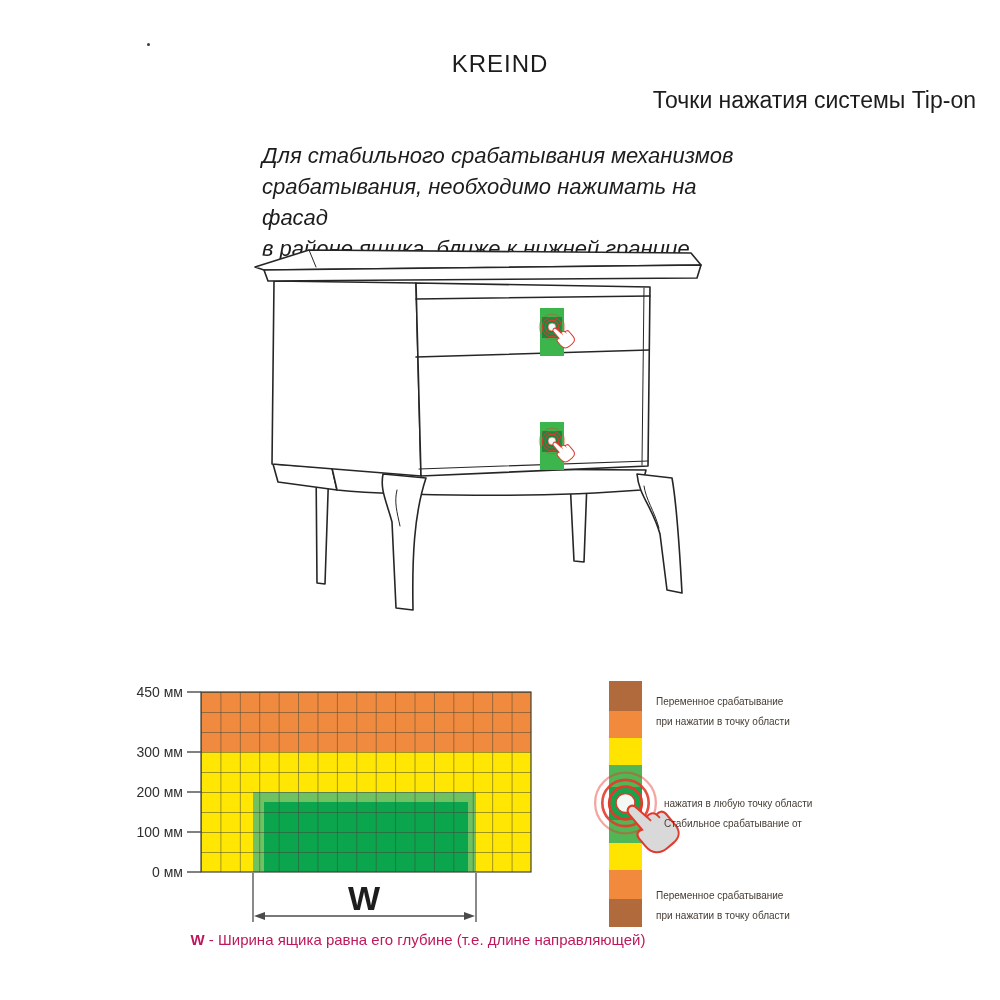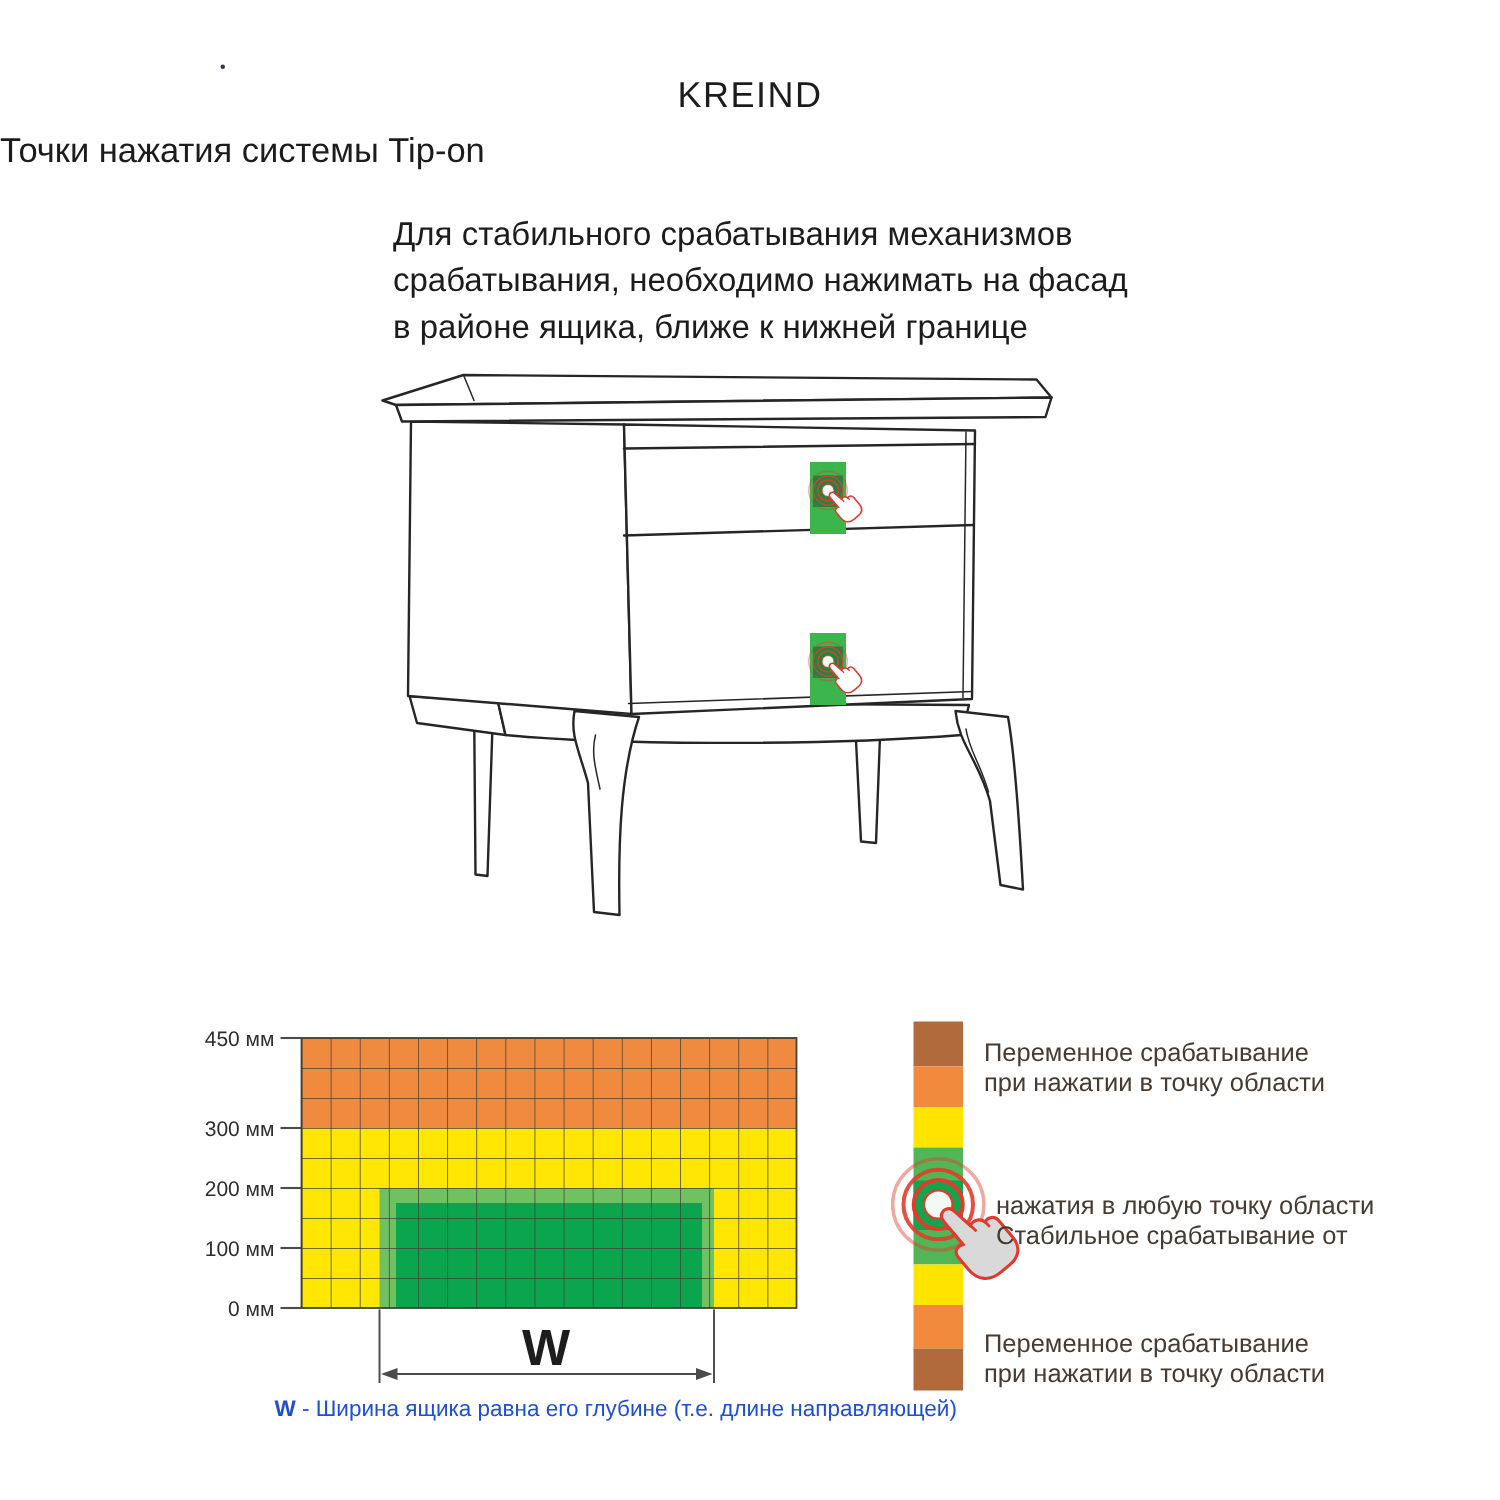--- a/index.html
+++ b/index.html
@@ -8,44 +8,44 @@
     font-family:"Liberation Sans", sans-serif;color:#1d1d1d;overflow:hidden;
   }
   .abs{position:absolute;}
   svg{overflow:visible;display:block;}
 
   .brand-title{
     left:0;top:50px;width:1000px;text-align:center;
     font-size:24px;letter-spacing:1px;color:#1c1c1c;
   }
   .subtitle{
-    left:0;top:87px;width:976px;text-align:left;
+    left:0;top:87px;width:976px;text-align:right;
     font-size:23px;color:#1c1c1c;
   }
   .description{
     left:262px;top:140px;width:500px;
-    font-size:22px;line-height:31px;color:#1c1c1c;
+    font-size:22px;line-height:31px;color:#1c1c1c;font-style:italic;
   }
   .stray-dot{
     left:147px;top:43px;width:3px;height:3px;background:#3a3a4a;border-radius:50%;
   }
 
   .furniture-wrap{left:240px;top:238px;width:480px;height:400px;}
   .zone-diagram-wrap{left:138px;top:660px;width:470px;height:270px;text-align:right;}
 
   .legend-bar-wrap{left:606px;top:681px;width:40px;height:247px;}
   .legend-text{
-    font-size:17px;line-height:19.5px;color:#453b33;
+    font-size:10px;line-height:19.5px;color:#453b33;
   }
   .legend-text-top{left:656px;top:692px;width:250px;}
   .legend-text-middle{left:664px;top:794px;width:260px;}
   .legend-text-bottom{left:656px;top:886px;width:250px;}
 
   .footnote{
-    left:183px;top:931px;width:470px;font-size:15px;color:#1d4ed8;
+    left:183px;top:931px;width:470px;font-size:15px;color:#be185d;text-align:center;
   }
   .footnote b{font-weight:bold;}
 
   .diagram-tick{font-size:14px;fill:#2e2e2e;}
   .w-label{font-size:34px;font-weight:bold;fill:#1d1d1d;}
 </style>
 </head>
 <body>
 
 <div class="abs stray-dot"></div>

